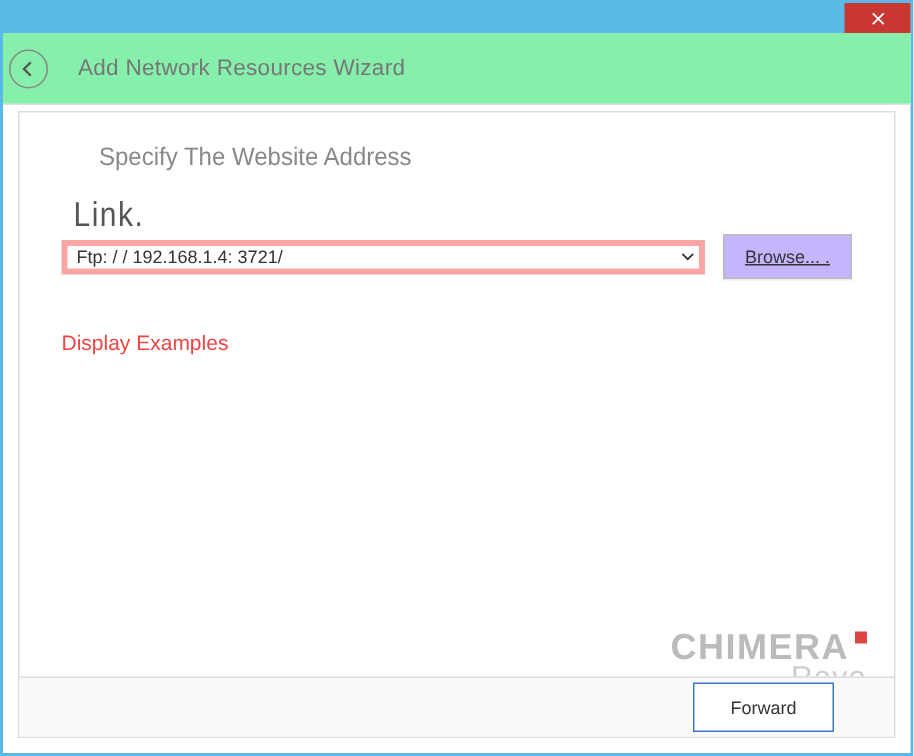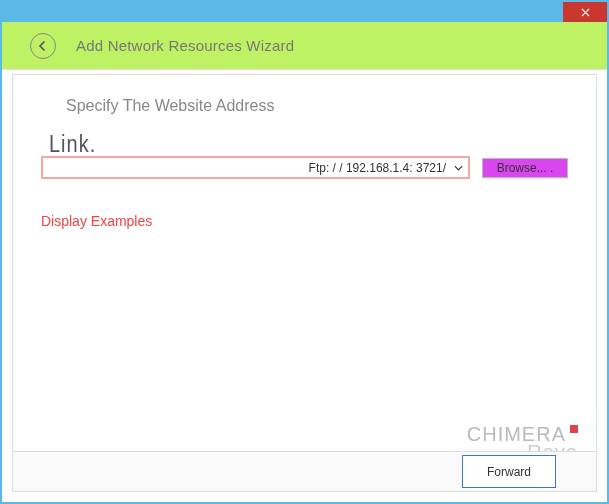--- a/index.html
+++ b/index.html
@@ -33,25 +33,25 @@
     color: #fff;
     font-size: 11px;
     display: flex;
     align-items: center;
     justify-content: center;
     cursor: pointer;
   }
   .close-btn svg { width: 9px; height: 9px; }
   .header-row {
     height: 48px;
-    background: #bef264;
+    background: #86efac;
     border-bottom: 1px solid #e0e0e0;
     display: flex;
     align-items: center;
-    padding-left: 28px;
+    padding-left: 4px;
   }
   .back-btn {
     width: 26px;
     height: 26px;
     border-radius: 50%;
     border: 1.5px solid #888;
     display: flex;
     align-items: center;
     justify-content: center;
     cursor: pointer;
@@ -107,50 +107,50 @@
     align-items: center;
     gap: 12px;
   }
   .combo {
     position: relative;
     flex: 1;
   }
   .combo input {
     width: 100%;
     height: 23px;
-    border: 2px solid #fca5a5;
+    border: 4px solid #fca5a5;
     padding: 2px 22px 2px 6px;
     font-size: 12px;
     font-family: inherit;
     color: #333;
     outline: none;
-    text-align: right;
   }
   .combo-arrow {
     position: absolute;
     right: 3px;
     top: 3px;
     width: 17px;
     height: 17px;
     display: flex;
     align-items: center;
     justify-content: center;
     cursor: pointer;
     color: #333;
   }
   .combo-arrow svg { width: 9px; height: 6px; }
   .browse-btn {
     width: 86px;
-    height: 20px;
+    height: 30px;
     border: 1px solid #bbb;
-    background: #d946ef;
+    background: #c4b5fd;
     font-size: 12px;
     color: #333;
     cursor: pointer;
     box-shadow: 0 1px 0 rgba(0,0,0,0.08);
+    text-decoration: underline;
   }
   .examples-link {
     margin-top: 34px;
     font-size: 14px;
     color: #ef4444;
     cursor: pointer;
   }
   .footer {
     position: absolute;
     left: 0; right: 0; bottom: 0;
@@ -173,24 +173,24 @@
   }
   .watermark {
     position: absolute;
     right: 18px;
     bottom: 30px;
     pointer-events: none;
     text-align: right;
     line-height: 0.9;
   }
   .watermark .line1 {
-    font-size: 20px;
+    font-size: 24px;
     color: #bbb;
     letter-spacing: 1px;
-    font-weight: 400;
+    font-weight: 700;
   }
   .watermark .line2 {
     font-size: 20px;
     color: #ccc;
     letter-spacing: 1px;
     font-weight: 300;
   }
   .watermark .dot {
     display: inline-block;
     width: 8px; height: 8px;

